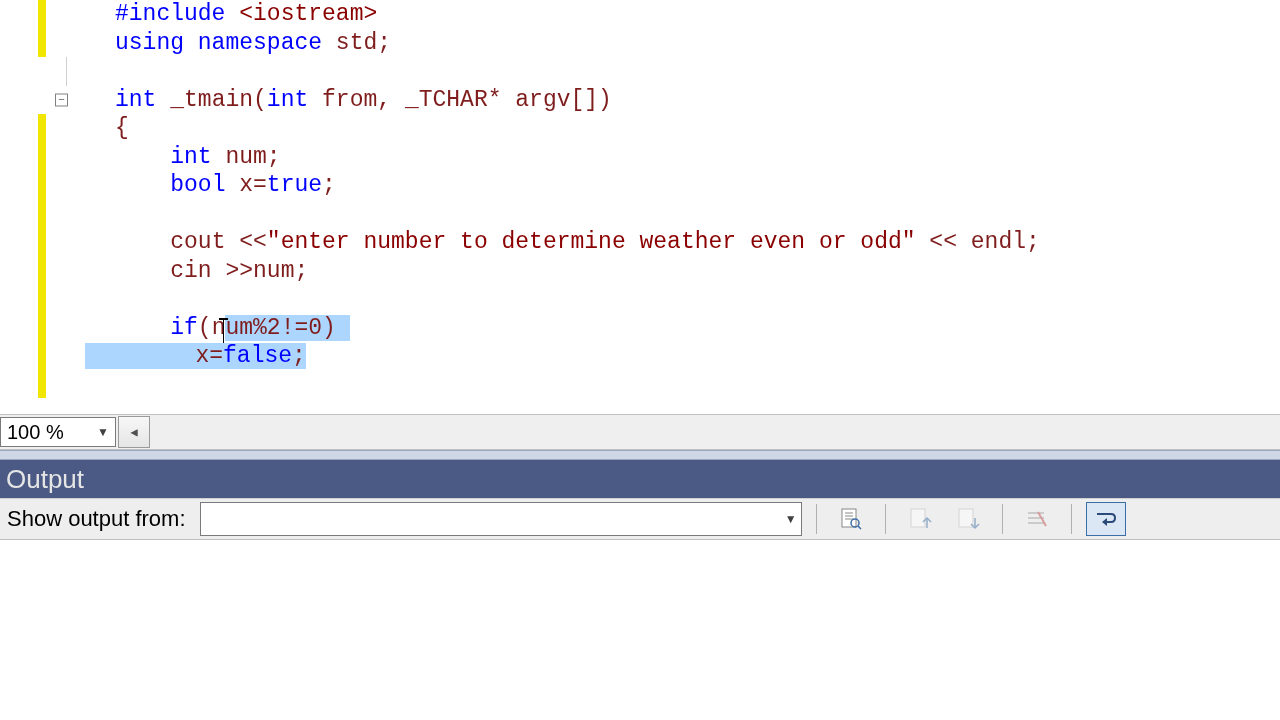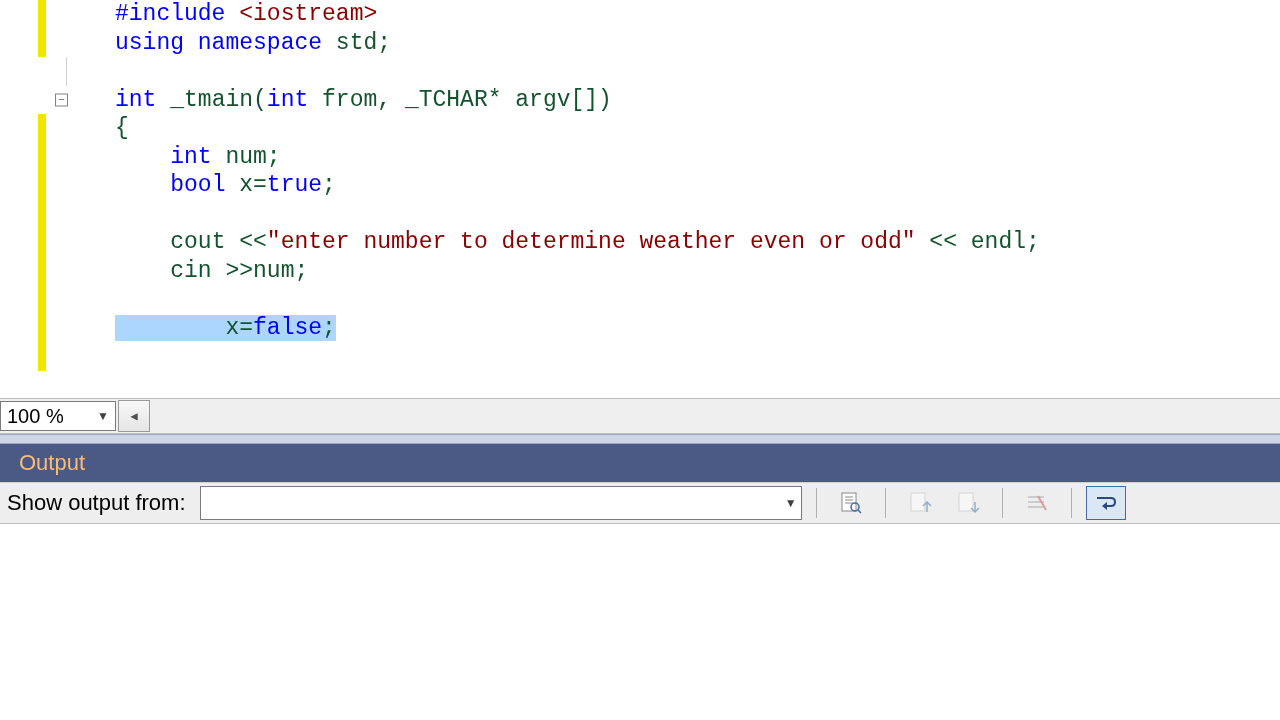--- a/index.html
+++ b/index.html
@@ -70,21 +70,21 @@
   .sel {
     background: #add6ff;
   }
   .sel-full {
     background: #add6ff;
     display: inline-block;
     padding-left: 0;
   }
   .kw-blue { color: #0000ff; }
   .str-red { color: #8b0000; }
-  .plain { color: #14532d; }
+  .plain { color: #7f1d1d; }
   .text-cursor {
     display: inline-block;
     position: relative;
   }
   .text-cursor::after {
     content: "";
     position: absolute;
     left: 11px;
     top: -14px;
     width: 1px;
@@ -110,20 +110,21 @@
   }
 
   
   .status-bar {
     height: 34px;
     background: #efefef;
     border-top: 1px solid #c0c0c0;
     border-bottom: 1px solid #c0c0c0;
     display: flex;
     align-items: center;
+    margin-top: 16px;
   }
   .zoom-combo {
     width: 116px;
     height: 30px;
     border: 1px solid #7a7a7a;
     background: #fff;
     display: flex;
     align-items: center;
     justify-content: space-between;
     padding: 0 6px 0 6px;
@@ -155,24 +156,24 @@
     border-bottom: 1px solid #9aa6c0;
   }
 
   
   .output-panel {
     background: #fff;
   }
   .output-title {
     height: 38px;
     background: #4b5a84;
-    color: #fdba74;
+    color: #e5e5e5;
     font-family: "Segoe UI", Arial, sans-serif;
-    font-size: 22px;
-    padding-left: 19px;
+    font-size: 26px;
+    padding-left: 6px;
     display: flex;
     align-items: center;
   }
   .output-toolbar {
     height: 40px;
     background: #eeeeee;
     border-top: 1px solid #d0d0d0;
     border-bottom: 1px solid #c0c0c0;
     display: flex;
     align-items: center;
@@ -273,24 +274,28 @@
   <div class="code-line">
     <div class="gutter"><div class="yellow-bar"></div></div>
     <span class="code-text">    <span class="plain">cin &gt;&gt;num;</span></span>
   </div>
 
   <div class="code-line">
     <div class="gutter"><div class="yellow-bar"></div></div>
     <span class="code-text"> </span>
   </div>
 
-
-  <div class="code-line">
-    <div class="gutter"><div class="yellow-bar"></div></div>
-    <span class="sel-full" style="margin-left:75px;"><span>        </span><span class="plain">x=</span><span class="kw-blue">false</span><span class="plain">;</span></span>
+  <div class="code-line">
+    <div class="gutter"><div class="yellow-bar"></div></div>
+    <span class="code-text">    <span class="kw-blue">if</span><span class="plain">(</span><span class="text-cursor"><span class="caret-bot"></span></span><span class="plain">n</span><span class="sel"><span class="plain">um%2!=0)</span> </span></span>
+  </div>
+
+  <div class="code-line">
+    <div class="gutter"><div class="yellow-bar"></div></div>
+    <span class="sel-full" style="margin-left:45px;"><span>        </span><span class="plain">x=</span><span class="kw-blue">false</span><span class="plain">;</span></span>
   </div>
 
   <div class="code-line">
     <div class="gutter"><div class="yellow-bar"></div></div>
   </div>
 
 </div>
 
 <div class="status-bar">
   <div class="zoom-combo">

